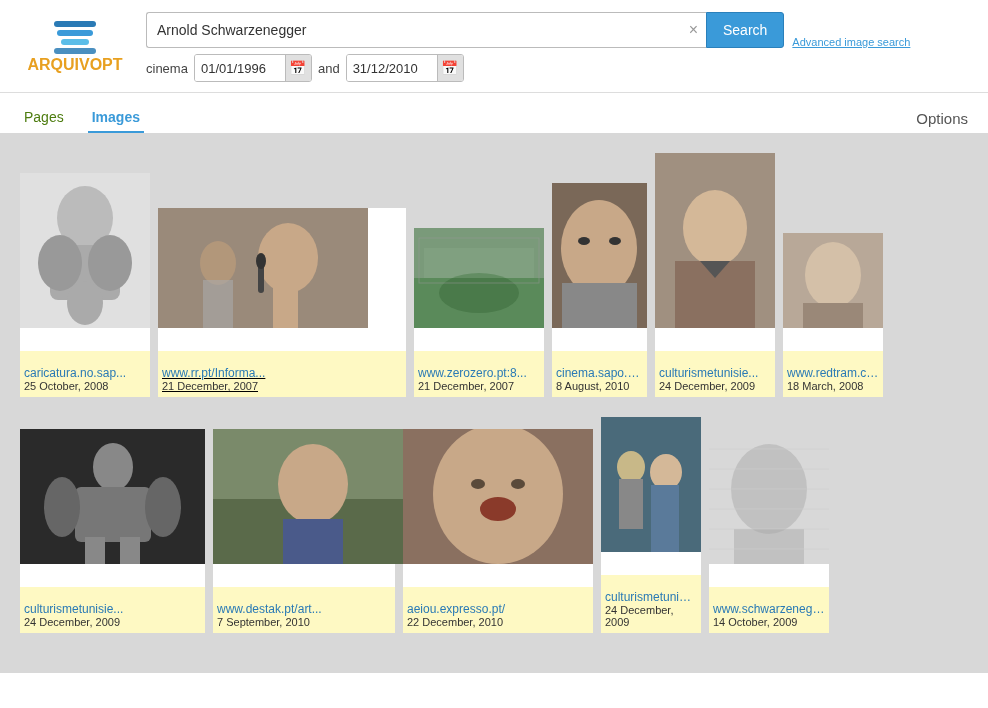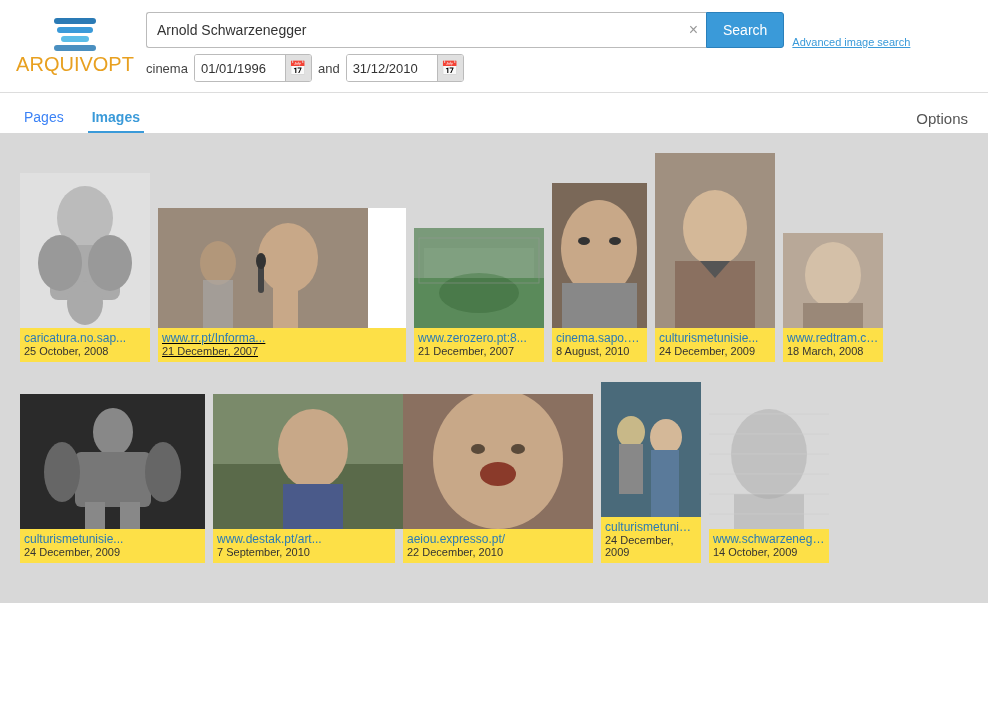--- a/index.html
+++ b/index.html
@@ -30,22 +30,22 @@
     }
     .logo-line {
       height: 6px;
       border-radius: 3px;
     }
     .logo-line-1 { width: 42px; background: #2a7ab5; }
     .logo-line-2 { width: 36px; background: #3a9ad9; margin-left: 3px; }
     .logo-line-3 { width: 28px; background: #5bbde8; margin-left: 7px; }
     .logo-line-4 { width: 42px; background: #4a8fc0; }
     .logo-text {
-      font-size: 20px;
-      font-weight: normal;
+      font-size: 16px;
+      font-weight: bold;
       color: #1a1a1a;
       letter-spacing: 0;
     }
     .logo-text span { color: #e8a020; }
 
     #search-area {
       flex: 1;
       display: flex;
       flex-direction: column;
       gap: 6px;
@@ -149,21 +149,21 @@
       background: #fff;
     }
     #tabs-left {
       display: flex;
       gap: 20px;
     }
     .tab {
       padding: 6px 4px;
       font-size: 14px;
       cursor: pointer;
-      color: #3b82f6;
+      color: #4d7c0f;
       border-bottom: 2px solid transparent;
       text-decoration: none;
     }
     .tab.active {
       color: #3a9ad9;
       border-bottom: 2px solid #3a9ad9;
       font-weight: bold;
     }
     #options-link {
       font-size: 15px;
@@ -193,22 +193,23 @@
     }
     .image-placeholder {
       background: #ccc;
       overflow: hidden;
       display: flex;
       align-items: center;
       justify-content: center;
       position: relative;
     }
     .image-meta {
-      padding: 3px 4px 5px 4px;
-      background: #fde047;
+      padding: 15px 4px 5px 4px;
+      background: #fef9c3;
+      margin-top: 23px;
     }
     .image-url {
       color: #2a7ab5;
       font-size: 12px;
       white-space: nowrap;
       overflow: hidden;
       text-overflow: ellipsis;
     }
     .image-date {
       font-size: 11px;

